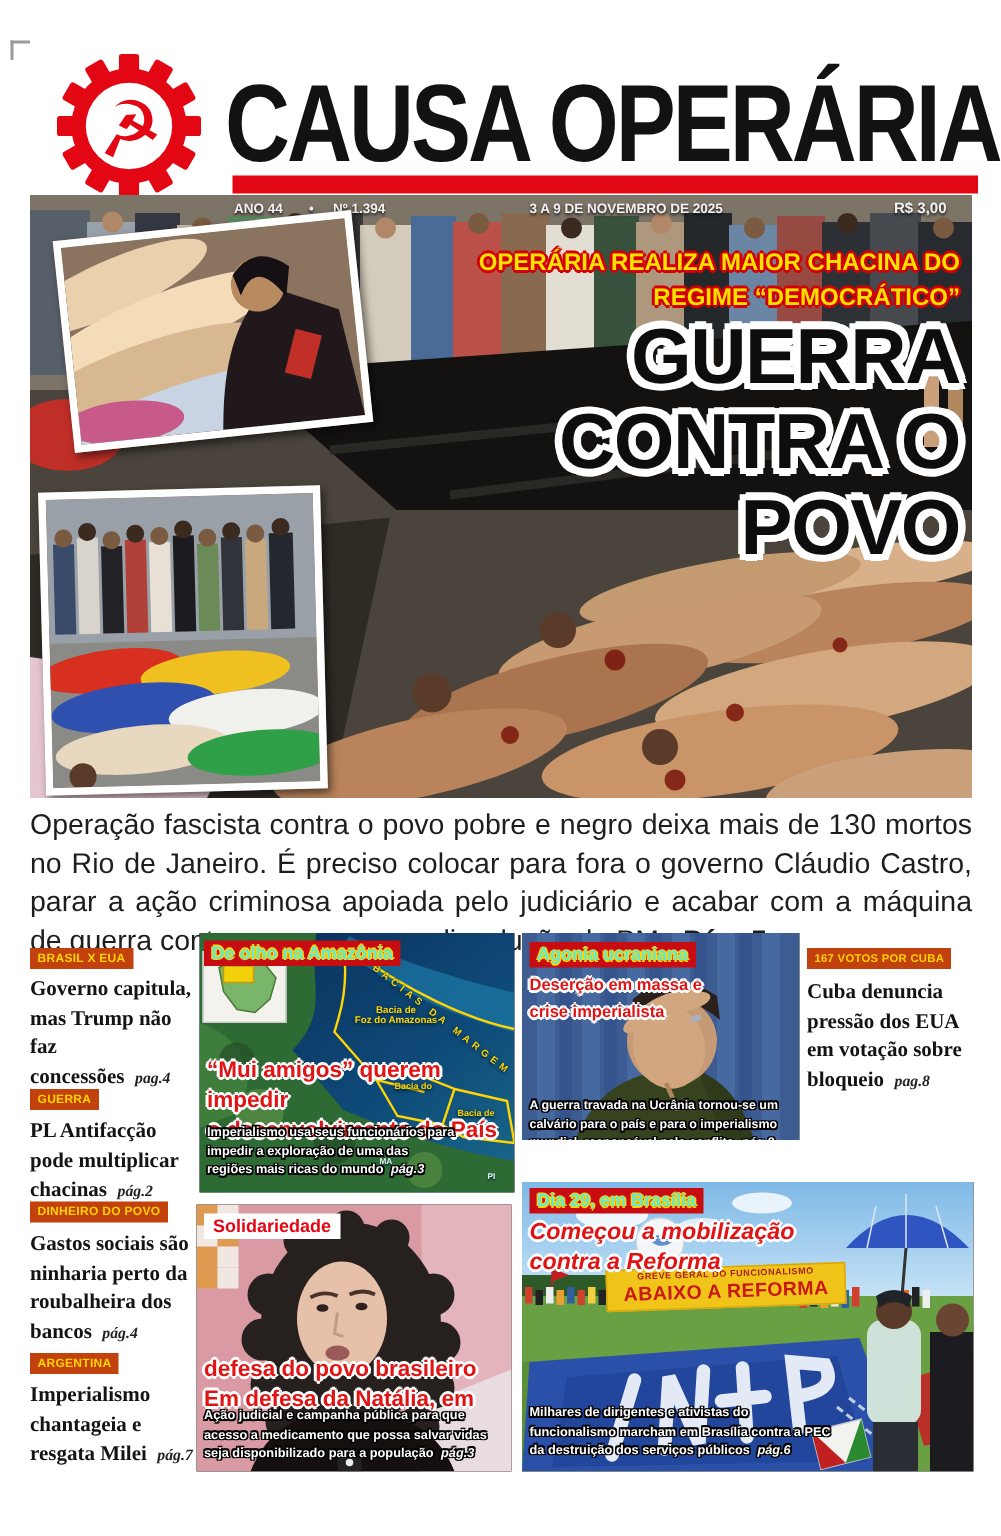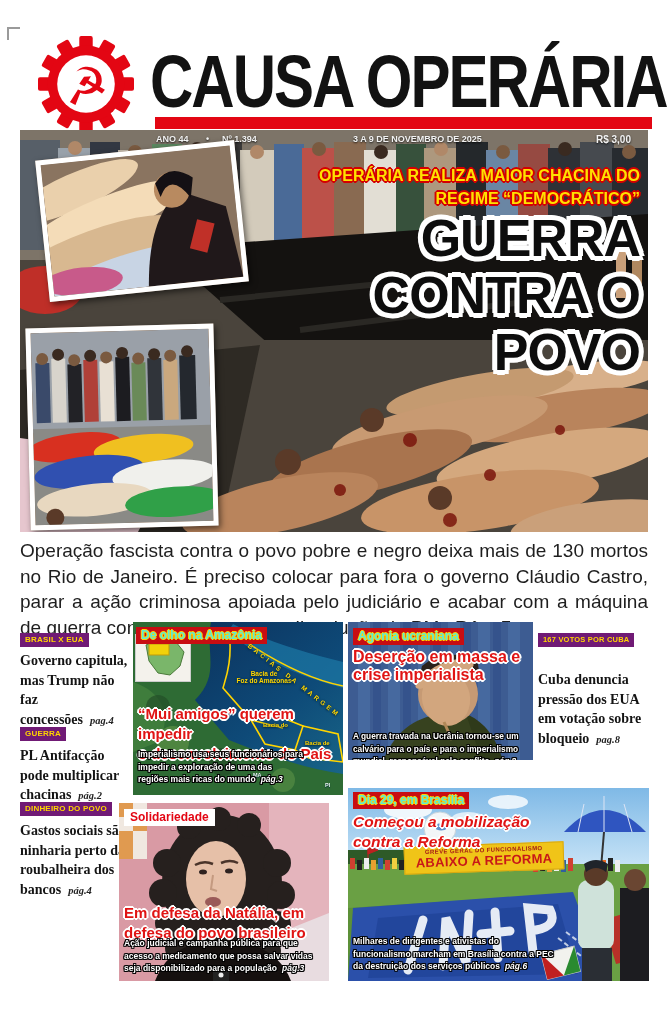--- a/index.html
+++ b/index.html
@@ -26,21 +26,21 @@
         letter-spacing:-1px;
         text-shadow:-4px -4px 0 #fff,4px -4px 0 #fff,-4px 4px 0 #fff,4px 4px 0 #fff,
                     -5px 0 0 #fff,5px 0 0 #fff,0 -5px 0 #fff,0 5px 0 #fff,
                     -2px -2px 0 #fff,2px -2px 0 #fff,-2px 2px 0 #fff,2px 2px 0 #fff;}
 
   
   .lede{left:20px;top:538px;width:628px;font-size:19px;line-height:25.5px;color:#1e1e1e;text-align:justify;}
   .lede strong{font-weight:bold;margin-left:16px;}
 
   
-  .red-label{display:inline-block;background:#701a75;color:#ffd400;font-weight:bold;font-size:8px;
+  .red-label{display:inline-block;background:#c2410c;color:#ffd400;font-weight:bold;font-size:8px;
         line-height:14px;padding:0 5px;text-transform:uppercase;letter-spacing:.2px;}
   .serif-head{font-family:"Liberation Serif",serif;font-weight:bold;font-size:14px;line-height:19.5px;color:#141414;}
   .pageref{font-family:"Liberation Serif",serif;font-style:italic;font-weight:bold;font-size:10.5px;color:#222;margin-left:7px;}
 
   
   .card{overflow:hidden;background:#222;}
   .photo-label{display:inline-block;background:#c80d12;color:#5eead4;font-weight:bold;font-size:12px;
         line-height:17px;padding:0 5px;
         text-shadow:-1px 0 0 #ffd400,1px 0 0 #ffd400,0 -1px 0 #ffd400,0 1px 0 #ffd400;}
   .white-label{display:inline-block;background:#ffffff;color:#e30613;font-weight:bold;font-size:12px;
@@ -255,24 +255,28 @@
   <div class="abs" style="left:20px;top:722px;width:110px;">
     <span class="red-label">GUERRA</span>
     <div class="serif-head" style="margin-top:5px;"><span>PL Antifacção pode multiplicar chacinas</span><span class="pageref">pág.2</span></div>
   </div>
 
   <div class="abs" style="left:20px;top:797px;width:110px;">
     <span class="red-label">DINHEIRO DO POVO</span>
     <div class="serif-head" style="margin-top:5px;"><span>Gastos sociais são ninharia perto da roubalheira dos bancos</span><span class="pageref">pág.4</span></div>
   </div>
 
+  <div class="abs" style="left:20px;top:898px;width:110px;">
+    <span class="red-label">ARGENTINA</span>
+    <div class="serif-head" style="margin-top:5px;"><span>Imperialismo chantageia e resgata Milei</span><span class="pageref">pág.7</span></div>
+  </div>
 
   <div class="abs" style="left:538px;top:628px;width:112px;">
     <span class="red-label" style="font-size:7.5px;">167 VOTOS POR CUBA</span>
-    <div class="serif-head" style="margin-top:23px;"><span>Cuba denuncia pressão dos EUA em votação sobre bloqueio</span><span class="pageref">pag.8</span></div>
+    <div class="serif-head" style="margin-top:6px;"><span>Cuba denuncia pressão dos EUA em votação sobre bloqueio</span><span class="pageref">pag.8</span></div>
   </div>
 
   <div class="abs card" style="left:133px;top:622px;width:210px;height:173px;">
     <svg class="abs" style="left:0;top:0;" width="210" height="173" viewBox="0 0 210 173">
       <defs>
         <linearGradient id="sea" x1="0" y1="0" x2="1" y2="1">
           <stop offset="0" stop-color="#0b2b55"></stop>
             <stop offset="0.6" stop-color="#0e4a78"></stop>
             <stop offset="1" stop-color="#1a6a8a"></stop>
         </linearGradient>
@@ -341,28 +345,28 @@
         <ellipse cx="98" cy="76" rx="24" ry="28" transform="rotate(-12 98 76)"></ellipse>
         <ellipse cx="82" cy="56" rx="17" ry="6" transform="rotate(-34 82 56)"></ellipse>
         <ellipse cx="90" cy="50" rx="18" ry="6" transform="rotate(-30 90 50)"></ellipse>
         <ellipse cx="100" cy="46" rx="18" ry="6" transform="rotate(-24 100 46)"></ellipse>
         <ellipse cx="110" cy="46" rx="16" ry="6" transform="rotate(-14 110 46)"></ellipse>
       </g>
       <rect x="112" y="56" width="7" height="4" fill="#aab2bc" transform="rotate(-16 112 56)"></rect>
       <path d="M96,100 L104,118" stroke="#b08858" stroke-width="3"></path>
     </svg>
     <span class="abs photo-label" style="left:5px;top:6px;">Agonia ucraniana</span>
-    <div class="abs card-head" style="left:5px;top:26px;font-size:16px;line-height:18px;">
+    <div class="abs card-head" style="left:5px;top:26px;font-size:11px;line-height:18px;">
       <div>Deserção em massa e</div>
       <div>crise imperialista</div>
     </div>
     <div class="abs caption" style="left:5px;top:108px;width:172px;font-size:8.3px;"><span>A guerra travada na Ucrânia tornou-se um calvário para o país e para o imperialismo mundial, responsável pelo conflito</span><span class="pg">pág.8</span></div>
   </div>
 
-  <div class="abs card" style="left:119px;top:803px;width:210px;height:178px;">
+  <div class="abs card" style="left:131px;top:803px;width:210px;height:178px;">
     <svg class="abs" style="left:0;top:0;" width="210" height="178" viewBox="0 0 210 178">
       <rect width="210" height="178" fill="#d99aa4"></rect>
       <rect x="150" width="60" height="178" fill="#e4b4bc"></rect>
       <path d="M160,130 L210,110 L210,178 L150,178 Z" fill="#e8dce0"></path>
       <g>
         <rect x="0" y="0" width="14" height="14" fill="#e09a50"></rect>
           <rect x="14" y="14" width="14" height="14" fill="#e09a50"></rect>
         <rect x="0" y="28" width="14" height="14" fill="#e09a50"></rect>
           <rect x="14" y="0" width="14" height="14" fill="#f0e8e0"></rect>
         <rect x="0" y="14" width="14" height="14" fill="#f0e8e0"></rect>
@@ -390,22 +394,22 @@
       <ellipse cx="84" cy="69" rx="4" ry="2.5" fill="#2e2220"></ellipse>
       <ellipse cx="110" cy="68" rx="4" ry="2.5" fill="#2e2220"></ellipse>
       <path d="M94,72 L92,86 L98,88" stroke="#c49a80" stroke-width="2" fill="none"></path>
       <ellipse cx="94" cy="99" rx="8" ry="5" fill="#9a5a58"></ellipse>
       <path d="M36,178 C48,148 70,138 102,138 C140,138 162,152 172,178 Z" fill="#15100f"></path>
       <rect x="94" y="168" width="16" height="10" fill="#222"></rect>
         <circle cx="102" cy="172" r="2.5" fill="#eee"></circle>
     </svg>
     <span class="abs white-label" style="left:5px;top:6px;">Solidariedade</span>
     <div class="abs card-head" style="left:5px;top:100px;font-size:15px;line-height:20px;">
+      <div>defesa do povo brasileiro</div>
       <div>Em defesa da Natália, em</div>
-      <div>defesa do povo brasileiro</div>
     </div>
     <div class="abs caption" style="left:5px;top:134px;width:196px;"><span>Ação judicial e campanha pública para que acesso a medicamento que possa salvar vidas seja disponibilizado para a população</span><span class="pg">pág.3</span></div>
   </div>
 
   <div class="abs card" style="left:348px;top:788px;width:301px;height:193px;">
     <svg class="abs" style="left:0;top:0;" width="301" height="193" viewBox="0 0 301 193">
       <defs>
         <linearGradient id="sky" x1="0" y1="0" x2="0" y2="1">
           <stop offset="0" stop-color="#7fb9e6"></stop>
             <stop offset="1" stop-color="#d6ecfa"></stop>

